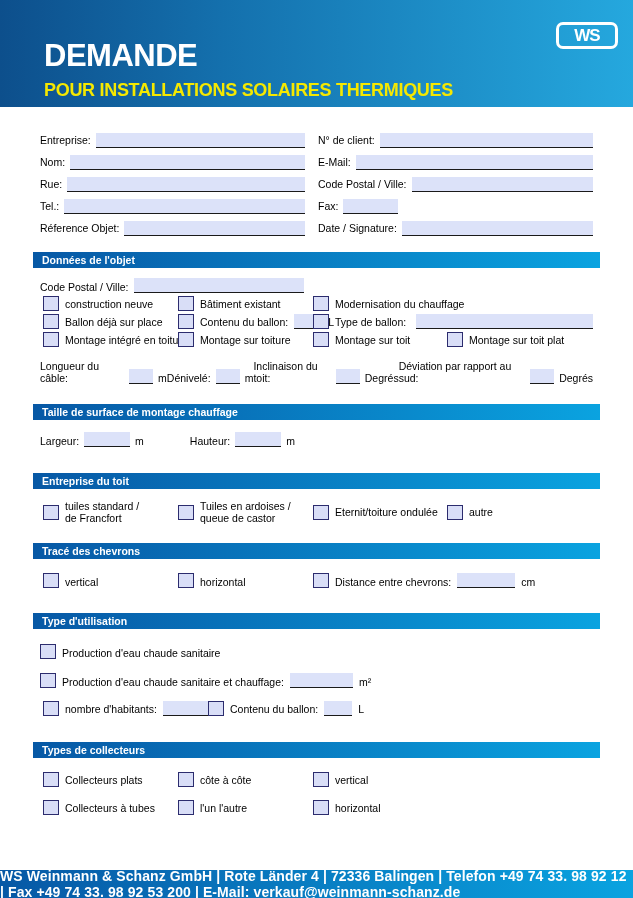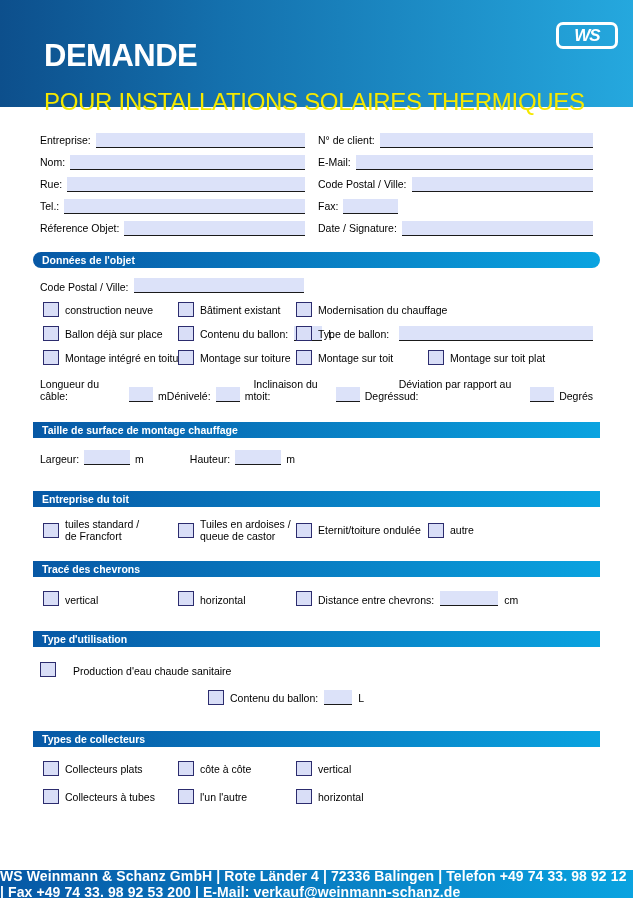--- a/index.html
+++ b/index.html
@@ -10,27 +10,27 @@
   }
 
   
   .header {
     height:107px;
     background:linear-gradient(90deg,#0d4f8c 0%,#1470ad 35%,#25a8de 100%);
     position:relative;
   }
   .title-block { position:absolute; left:44px; top:40px; }
   .title { color:#fff; font-size:31px; font-weight:bold; letter-spacing:-0.5px; line-height:32px; }
-  .subtitle { color:#f5e800; font-size:24px; font-weight:normal; letter-spacing:-0.3px; margin-top:16px; }
+  .subtitle { color:#f5e800; font-size:18px; font-weight:bold; letter-spacing:-0.3px; margin-top:8px; }
   .logo { position:absolute; top:22px; right:15px; display:flex; gap:8px; align-items:flex-start; }
   .logo-box {
     width:62px; height:27px; border:3px solid #fff; border-radius:7px;
     display:flex; align-items:center; justify-content:center;
   }
-  .logo-box span { color:#fff; font-size:17px; font-weight:bold; letter-spacing:-1px; font-style:italic; }
+  .logo-box span { color:#fff; font-size:17px; font-weight:bold; letter-spacing:-1px; }
   .logo-company { color:#fff; font-size:12.5px; font-weight:bold; letter-spacing:-0.2px; line-height:13px; }
   .logo-tagline { color:#fff; font-size:7.5px; letter-spacing:0.4px; line-height:9px; }
 
   
   .content { padding:0 40px; }
   .field {
     background:#dce2f9; border:0; border-bottom:1px solid #1a1a1a;
     height:15px; font-size:11px; padding:0 2px; font-family:"Liberation Sans",sans-serif;
   }
   .bar {
@@ -38,38 +38,38 @@
     background:linear-gradient(90deg,#0758a5 0%,#0aa3e0 100%);
     color:#fff; font-size:10.5px; font-weight:bold; padding-left:9px;
   }
   .cb {
     width:16px; height:15px; background:#d9def7; border:1px solid #2c2c6e;
     display:inline-block; flex:0 0 16px; cursor:pointer;
   }
   .lbl { font-size:10.5px; }
   .rel { position:relative; }
   .abs { position:absolute; top:0; }
-  .c1 { left:3px; } .c2 { left:138px; } .c2b { left:168px; } .c3 { left:256px; } .c4 { left:388px; }
+  .c1 { left:3px; } .c2 { left:138px; } .c2b { left:168px; } .c3 { left:273px; } .c4 { left:407px; }
   .cbi { display:flex; gap:6px; align-items:center; }
   .grp { display:flex; gap:5px; align-items:flex-end; }
 
   
   .contact { margin-top:19px; display:flex; justify-content:space-between; }
   .ccol { width:265px; }
   .ccol.rcol { width:275px; }
   .frow { display:flex; align-items:flex-end; height:22px; }
   .flabel { font-size:10.5px; white-space:nowrap; padding-right:5px; line-height:15px; }
   .frow .field { flex:1; min-width:0; }
   .frow .field.fax { flex:0 0 55px; }
 
   
-  .bar1 { margin-top:16px;border-radius:8px; }
+  .bar1 { margin-top:16px; }
   .code-row { margin-top:10px; display:flex; align-items:flex-end; }
   .code-row .field { width:170px; margin-left:5px; }
-  .cbrow { margin-top:9px; height:15px; }
+  .cbrow { margin-top:3px; height:15px; }
   .stretch { right:0; display:flex; }
   .stretch .field { flex:1; margin-left:4px; }
   .w28 { width:28px; } .w24 { width:24px; } .w46 { width:46px; }
   .w58 { width:58px; } .w63 { width:63px; }
   .mrow { margin-top:13px; display:flex; justify-content:space-between; align-items:flex-end; }
 
   
   .bar2 { margin-top:20px; }
   .size-row { margin-top:12px; display:flex; align-items:flex-end; gap:5px; }
   .spacer { width:36px; }
@@ -81,21 +81,21 @@
   .two-line { display:flex; flex-direction:column; justify-content:center; line-height:12px; }
 
   
   .bar4 { margin-top:18px; }
   .chev-row { margin-top:14px; height:16px; }
   .chev-row .cbi { align-items:flex-end; }
   .chev-row .cb { align-self:center; }
 
   
   .bar5 { margin-top:24px; }
-  .usage-row { display:flex; align-items:flex-end; gap:17px; height:16px; }
+  .usage-row { display:flex; align-items:flex-end; gap:6px; height:16px; }
   .usage-row .cb { align-self:center; }
   .u1 { margin-top:14px; } .u2 { margin-top:13px; } 
   .u3 { margin-top:13px; position:relative; height:16px; }
 
   
   .bar6 { margin-top:25px; }
   .col-row { height:15px; }
   .cr1 { margin-top:14px; } .cr2 { margin-top:13px; }
 
   
@@ -326,21 +326,32 @@
   </div>
 
   <div class="bar bar5">
     <span>Type d'utilisation</span>
   </div>
   <div class="content">
     <div class="usage-row u1">
       <span class="cb"></span>
       <span class="lbl">Production d'eau chaude sanitaire</span>
     </div>
+    <div class="usage-row u2">
+      <span class="cb"></span>
+      <span class="lbl">Production d'eau chaude sanitaire et chauffage:</span>
+      <input class="field w63" style="">
+      <span class="lbl">m²</span>
+    </div>
     <div class="u3 rel">
+      <div class="cbi abs c1">
+        <span class="cb"></span>
+        <span class="lbl">nombre d'habitants:</span>
+        <input class="field w58" style="">
+      </div>
       <div class="cbi abs c2b">
         <span class="cb"></span>
         <span class="lbl">Contenu du ballon:</span>
         <input class="field w28" style="">
         <span class="lbl">L</span>
       </div>
     </div>
   </div>
 
   <div class="bar bar6">

